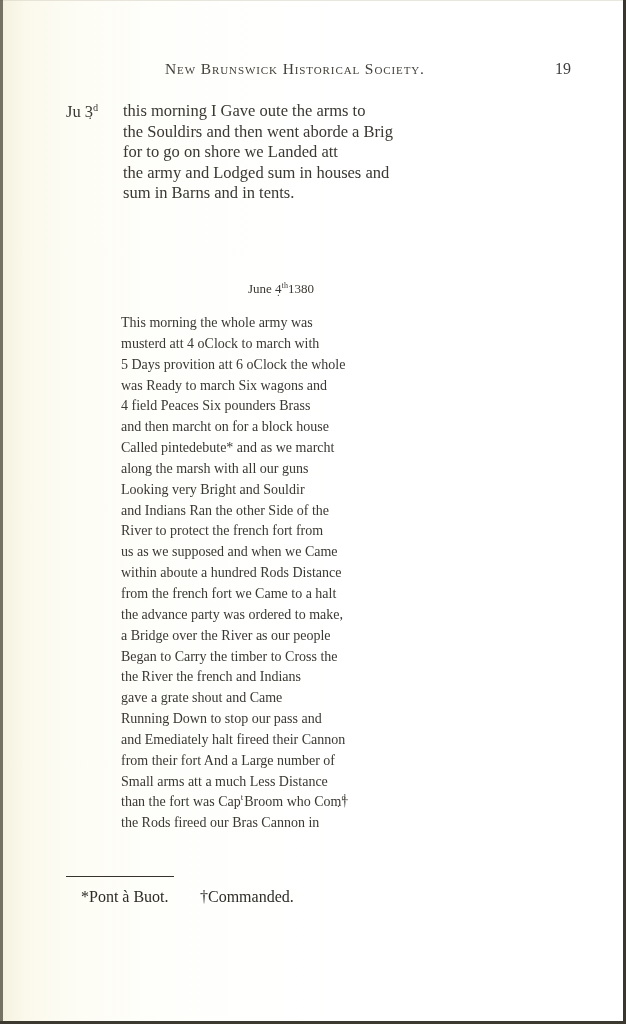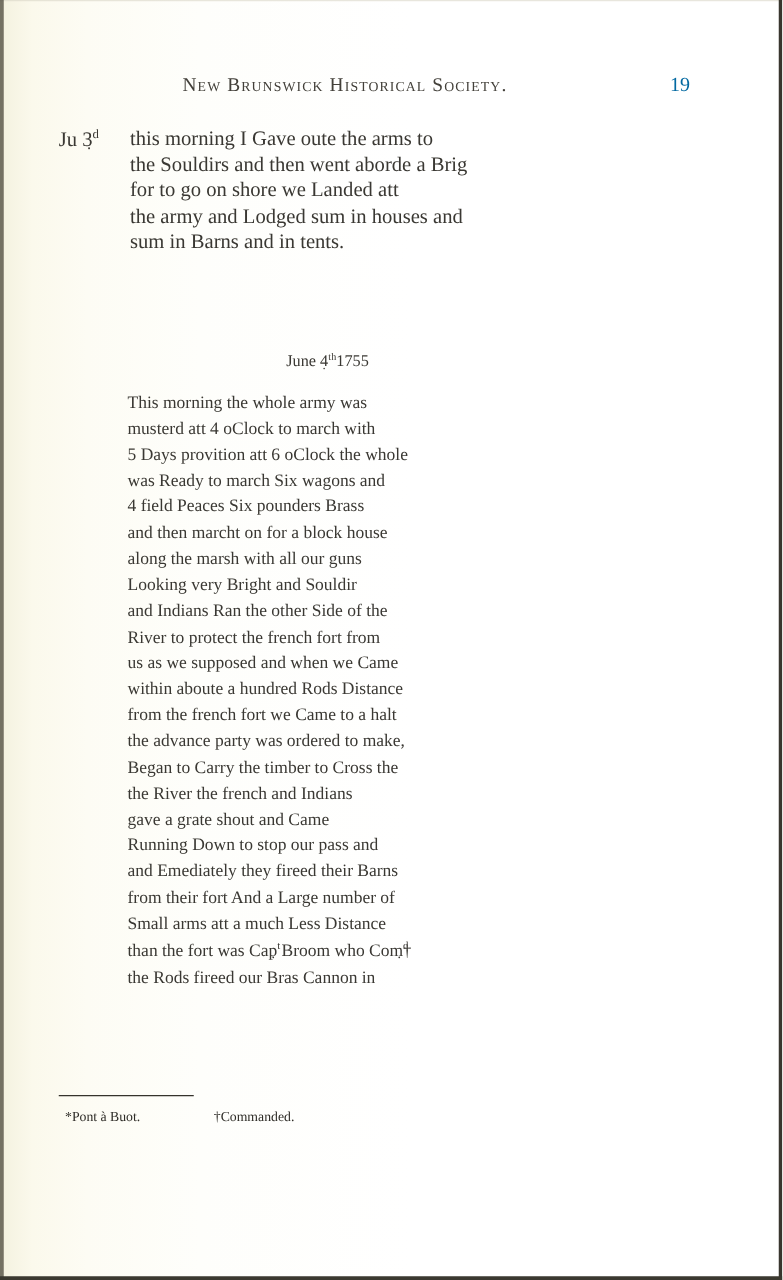--- a/index.html
+++ b/index.html
@@ -61,20 +61,21 @@
     left: 0; right: 0; top: 0;
     height: 1px;
     background: #d8d5c6;
     opacity: .6;
   }
 
   .content {
     position: relative;
     z-index: 2;
     height: 100%;
+    margin-left: 19px;
   }
 
   
   .running-head {
     position: absolute;
     top: 60px;
     left: 0;
     right: 0;
     height: 22px;
   }
@@ -86,21 +87,21 @@
     font-variant: small-caps;
     letter-spacing: .9px;
     color: #43403a;
     white-space: nowrap;
   }
   .head-folio {
     position: absolute;
     left: 536px;
     top: 0;
     font-size: 16px;
-    color: #0369a1;
+    color: #404040;
   }
 
   
   .entry {
     position: absolute;
     top: 101px;
     left: 0;
     right: 0;
   }
   .entry-marginal {
@@ -179,24 +180,24 @@
   .footnote-rule {
     position: absolute;
     left: 47px;
     top: 876px;
     width: 108px;
     height: 0;
     border-top: 1.6px solid #35332c;
   }
   .footnotes {
     position: absolute;
-    left: 52px;
+    left: 62px;
     top: 888px;
     width: 420px;
-    font-size: 11px;
+    font-size: 16px;
     color: #2e2c27;
     white-space: pre;
   }
   .fn-first { position: absolute; left: 0;   top: 0; }
   .fn-second{ position: absolute; left: 119px; top: 0; }
 </style>
 </head>
 <body>
 
 <div class="page">
@@ -217,42 +218,44 @@
       <div class="entry-marginal"><span>Ju 3</span><span class="abbr"><sup class="ab">d</sup><span class="undot">.</span></span></div>
       <div class="entry-lines">
         <div class="line">this morning I Gave oute the arms to</div>
         <div class="line">the Souldirs and then went aborde a Brig</div>
         <div class="line">for to go on shore we Landed att</div>
         <div class="line">the army and Lodged sum in houses and</div>
         <div class="line">sum in Barns and in tents.</div>
       </div>
     </div>
 
-    <div class="date-heading"><span>June 4</span><span class="abbr"><sup class="ab">th</sup><span class="undot">.</span></span><span>&nbsp;&nbsp;</span><span>1755</span></div>
+    <div class="date-heading"><span>June 4</span><span class="abbr"><sup class="ab">th</sup><span class="undot">.</span></span><span>&nbsp;&nbsp;</span><span>1380</span></div>
 
     <div class="body-block">
       <div class="line">This morning the whole army was</div>
       <div class="line">musterd att 4 oClock to march with</div>
       <div class="line">5 Days provition att 6 oClock the whole</div>
       <div class="line">was Ready to march Six wagons and</div>
       <div class="line">4 field Peaces Six pounders Brass</div>
       <div class="line">and then marcht on for a block house</div>
+      <div class="line">Called pintedebute* and as we marcht</div>
       <div class="line">along the marsh with all our guns</div>
       <div class="line">Looking very Bright and Souldir</div>
       <div class="line">and Indians Ran the other Side of the</div>
       <div class="line">River to protect the french fort from</div>
       <div class="line">us as we supposed and when we Came</div>
       <div class="line">within aboute a hundred Rods Distance</div>
       <div class="line">from the french fort we Came to a halt</div>
       <div class="line">the advance party was ordered to make,</div>
+      <div class="line">a Bridge over the River as our people</div>
       <div class="line">Began to Carry the timber to Cross the</div>
       <div class="line">the River the french and Indians</div>
       <div class="line">gave a grate shout and Came</div>
       <div class="line">Running Down to stop our pass and</div>
-      <div class="line">and Emediately they fireed their Barns</div>
+      <div class="line">and Emediately halt fireed their Cannon</div>
       <div class="line">from their fort And a Large number of</div>
       <div class="line">Small arms att a much Less Distance</div>
 
       <div class="line"><span>than the fort was Cap</span><span class="abbr"><sup class="ab">t</sup><span class="undot">.</span></span><span> Broom who Com</span><span class="abbr"><sup class="ab">d</sup><span class="undot">.</span></span><span class="fn-mark">†</span></div>
 
       <div class="line">the Rods fireed our Bras Cannon in</div>
     </div>
 
     <div class="footnote-rule"></div>
     <div class="footnotes">

